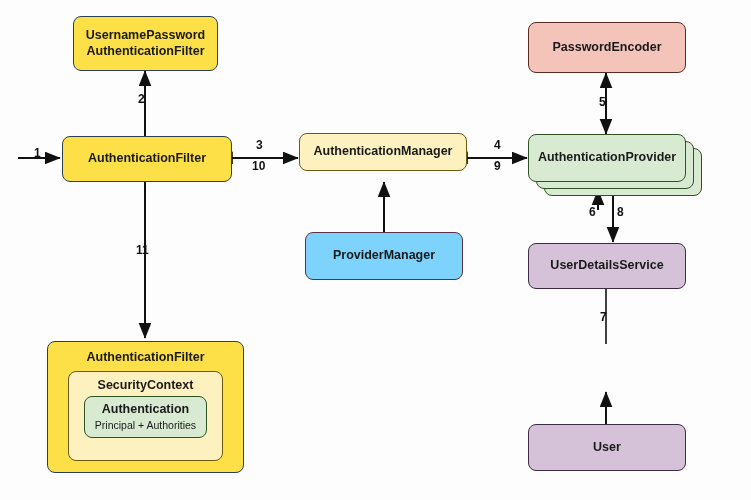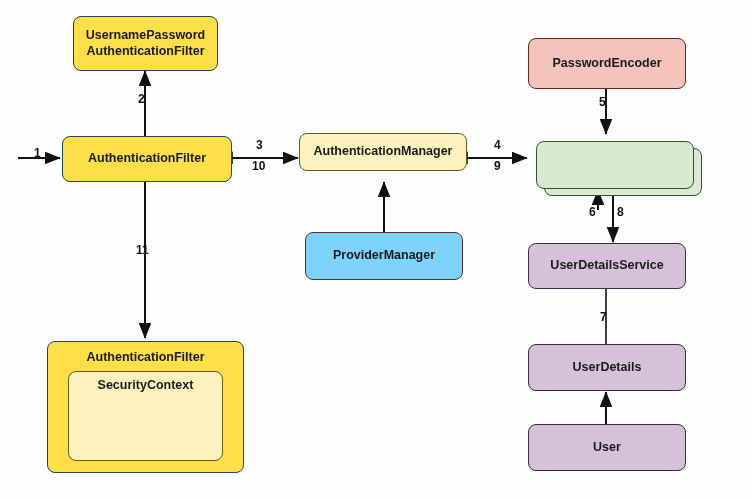--- a/index.html
+++ b/index.html
@@ -117,47 +117,51 @@
   </div>
 
   <div class="node n-yellow" style="left:299px; top:133px; width:168px; height:38px;">
     <span>AuthenticationManager</span>
   </div>
 
   <div class="node n-pink" style="left:305px; top:232px; width:158px; height:48px;">
     <span>ProviderManager</span>
   </div>
 
-  <div class="node n-red" style="left:528px; top:22px; width:158px; height:51px;margin-top:16px;">
+  <div class="node n-red" style="left:528px; top:22px; width:158px; height:51px;">
     <span>PasswordEncoder</span>
   </div>
 
   <div class="stack-layer" style="left:544px; top:148px; width:158px; height:48px;"></div>
   <div class="stack-layer" style="left:536px; top:141px; width:158px; height:48px; z-index:2;"></div>
+  <div class="node n-green" style="left:528px; top:134px; width:158px; height:48px;">
+    <span>AuthenticationProvider</span>
+  </div>
 
   <div class="node n-purple" style="left:528px; top:243px; width:158px; height:46px;justify-content:center;">
     <span>UserDetailsService</span>
   </div>
 
-  <div class="node n-purple" style="left:528px; top:344px; width:158px; height:47px;">
-    <span>UserDetails</span>
-  </div>
 
   <div class="node n-purple" style="left:528px; top:424px; width:158px; height:47px;align-items:center;">
     <span>User</span>
   </div>
 
   <div class="node n-blue" style="left:47px; top:341px; width:197px; height:132px; justify-content:flex-start; padding-top:8px;">
     <span>AuthenticationFilter</span>
   </div>
 
   <div class="node n-yellow" style="left:68px; top:371px; width:155px; height:90px; justify-content:flex-start; padding-top:6px;">
     <span>SecurityContext</span>
   </div>
 
+  <div class="node n-green" style="left:84px; top:396px; width:123px; height:42px;">
+    <span>Authentication</span>
+    <span class="sub">Principal + Authorities</span>
+  </div>
 
   <span class="edge-label" style="left:34px; top:146px;">1</span>
   <span class="edge-label" style="left:138px; top:92px;">2</span>
   <span class="edge-label" style="left:256px; top:138px;">3</span>
   <span class="edge-label" style="left:252px; top:159px;">10</span>
   <span class="edge-label" style="left:494px; top:138px;">4</span>
   <span class="edge-label" style="left:494px; top:159px;">9</span>
   <span class="edge-label" style="left:599px; top:95px;">5</span>
   <span class="edge-label" style="left:589px; top:205px;">6</span>
   <span class="edge-label" style="left:617px; top:205px;">8</span>

